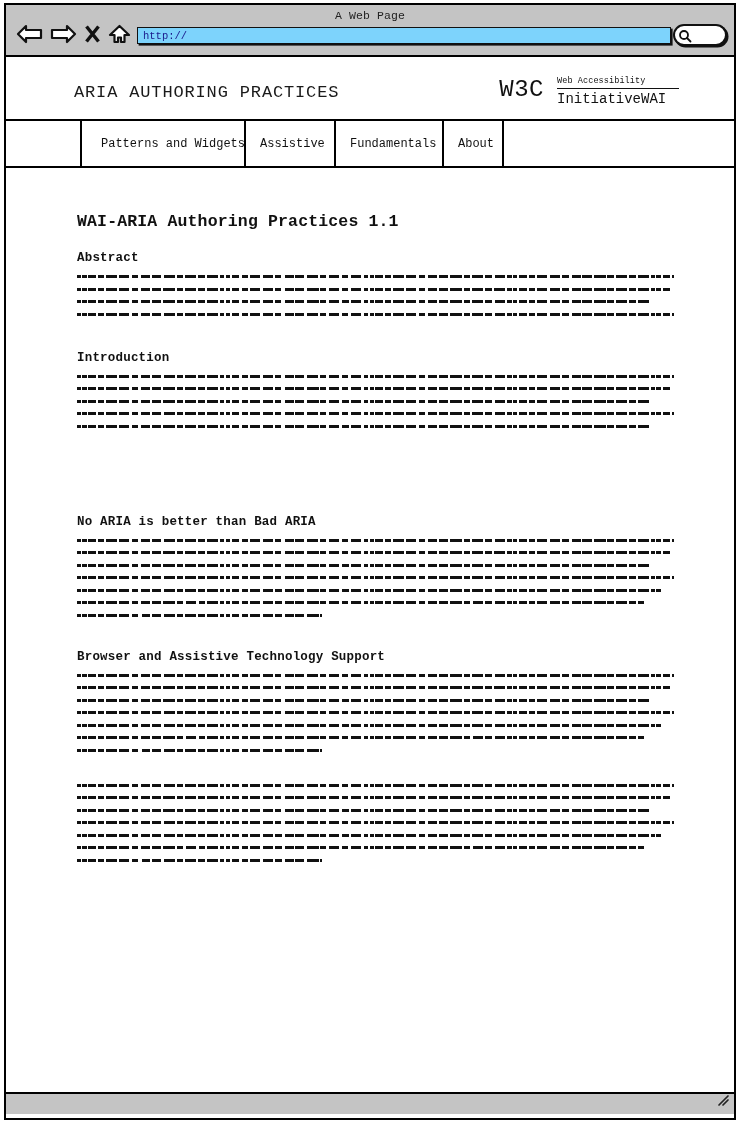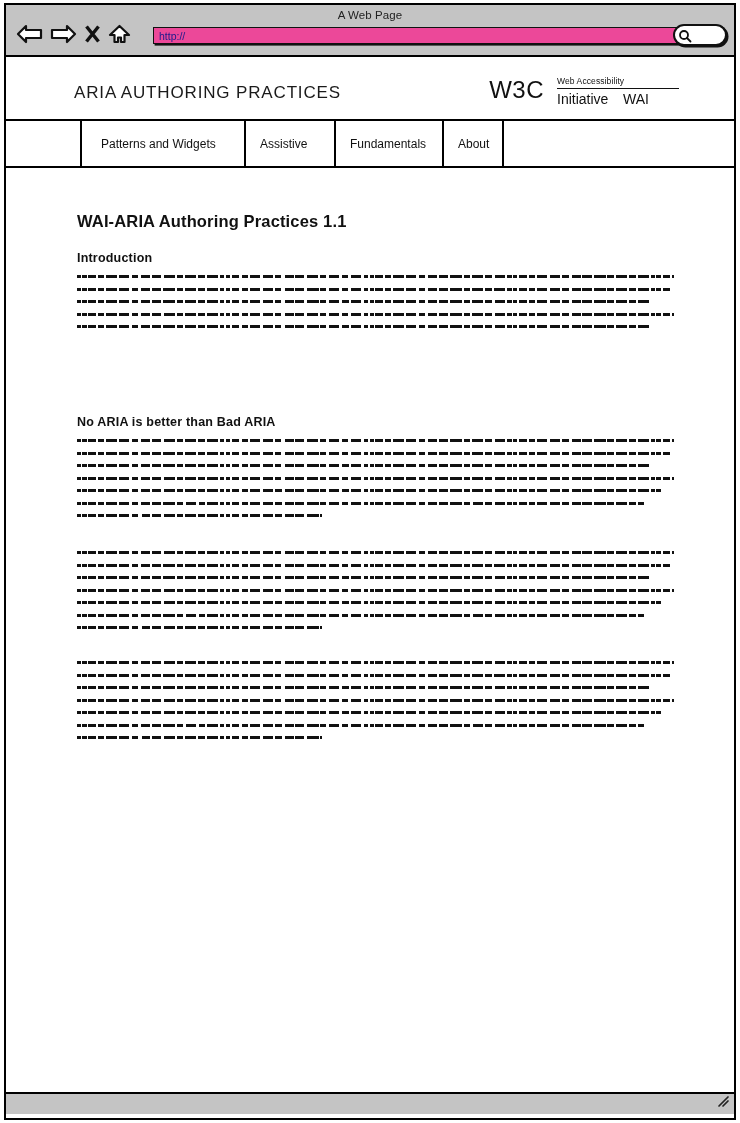--- a/index.html
+++ b/index.html
@@ -13,20 +13,21 @@
 
   
   .browser-window {
     position: absolute;
     left: 4px;
     top: 3px;
     width: 732px;
     height: 1117px;
     border: 2px solid #000;
     background: #ffffff;
+    font-family: Liberation Mono, monospace;
   }
 
   
   .browser-chrome {
     position: relative;
     height: 52px;
     background: #c4c4c4;
     border-bottom: 2px solid #000;
   }
 
@@ -52,24 +53,23 @@
 
   .nav-ico { display: block; }
 
   
   .url-bar {
     position: absolute;
     top: 22px;
     left: 131px;
     width: 534px;
     height: 17px;
-    background: #ec4899;
+    background: #7dd3fc;
     border: 1.6px solid #111;
     box-shadow: 1.6px 1.6px 0 #111;
-    margin-left: 16px;
   }
   .url-text {
     position: absolute;
     left: 5px;
     top: 1px;
     font-size: 10.5px;
     color: #1a1a8c;
     line-height: 14px;
   }
 
@@ -371,20 +371,29 @@
       </div>
       <div class="nav-tab t3">
         <span>About</span>
       </div>
       <div class="nav-spacer-right"></div>
     </div>
 
     <div class="doc">
       <h1 class="doc-title">WAI-ARIA Authoring Practices 1.1</h1>
       <div id="sections-host">
+          <div class="section" style="margin-bottom: 34px;">
+            <h2 class="section-heading">Abstract</h2>
+            <div class="greek-block">
+              <div class="greek-line v1" style="width: 100%;"></div>
+              <div class="greek-line v2" style="width: 99.5%;"></div>
+              <div class="greek-line v3" style="width: 96%;"></div>
+              <div class="greek-line v4" style="width: 100%;"></div>
+            </div>
+          </div>
           <div class="section" style="margin-bottom: 86px;">
             <h2 class="section-heading">Introduction</h2>
             <div class="greek-block">
               <div class="greek-line v1" style="width: 100%;"></div>
               <div class="greek-line v2" style="width: 99.5%;"></div>
               <div class="greek-line v3" style="width: 96%;"></div>
               <div class="greek-line v4" style="width: 100%;"></div>
               <div class="greek-line v5" style="width: 96%;"></div>
             </div>
           </div>
@@ -394,20 +403,21 @@
               <div class="greek-line v1" style="width: 100%;"></div>
               <div class="greek-line v2" style="width: 99.5%;"></div>
               <div class="greek-line v3" style="width: 96%;"></div>
               <div class="greek-line v4" style="width: 100%;"></div>
               <div class="greek-line v5" style="width: 98%;"></div>
               <div class="greek-line v1" style="width: 95%;"></div>
               <div class="greek-line v2" style="width: 41%;"></div>
             </div>
           </div>
           <div class="section" style="margin-bottom: 30px;">
+            <h2 class="section-heading">Browser and Assistive Technology Support</h2>
             <div class="greek-block">
               <div class="greek-line v1" style="width: 100%;"></div>
               <div class="greek-line v2" style="width: 99.5%;"></div>
               <div class="greek-line v3" style="width: 96%;"></div>
               <div class="greek-line v4" style="width: 100%;"></div>
               <div class="greek-line v5" style="width: 98%;"></div>
               <div class="greek-line v1" style="width: 95%;"></div>
               <div class="greek-line v2" style="width: 41%;"></div>
             </div>
           </div>

